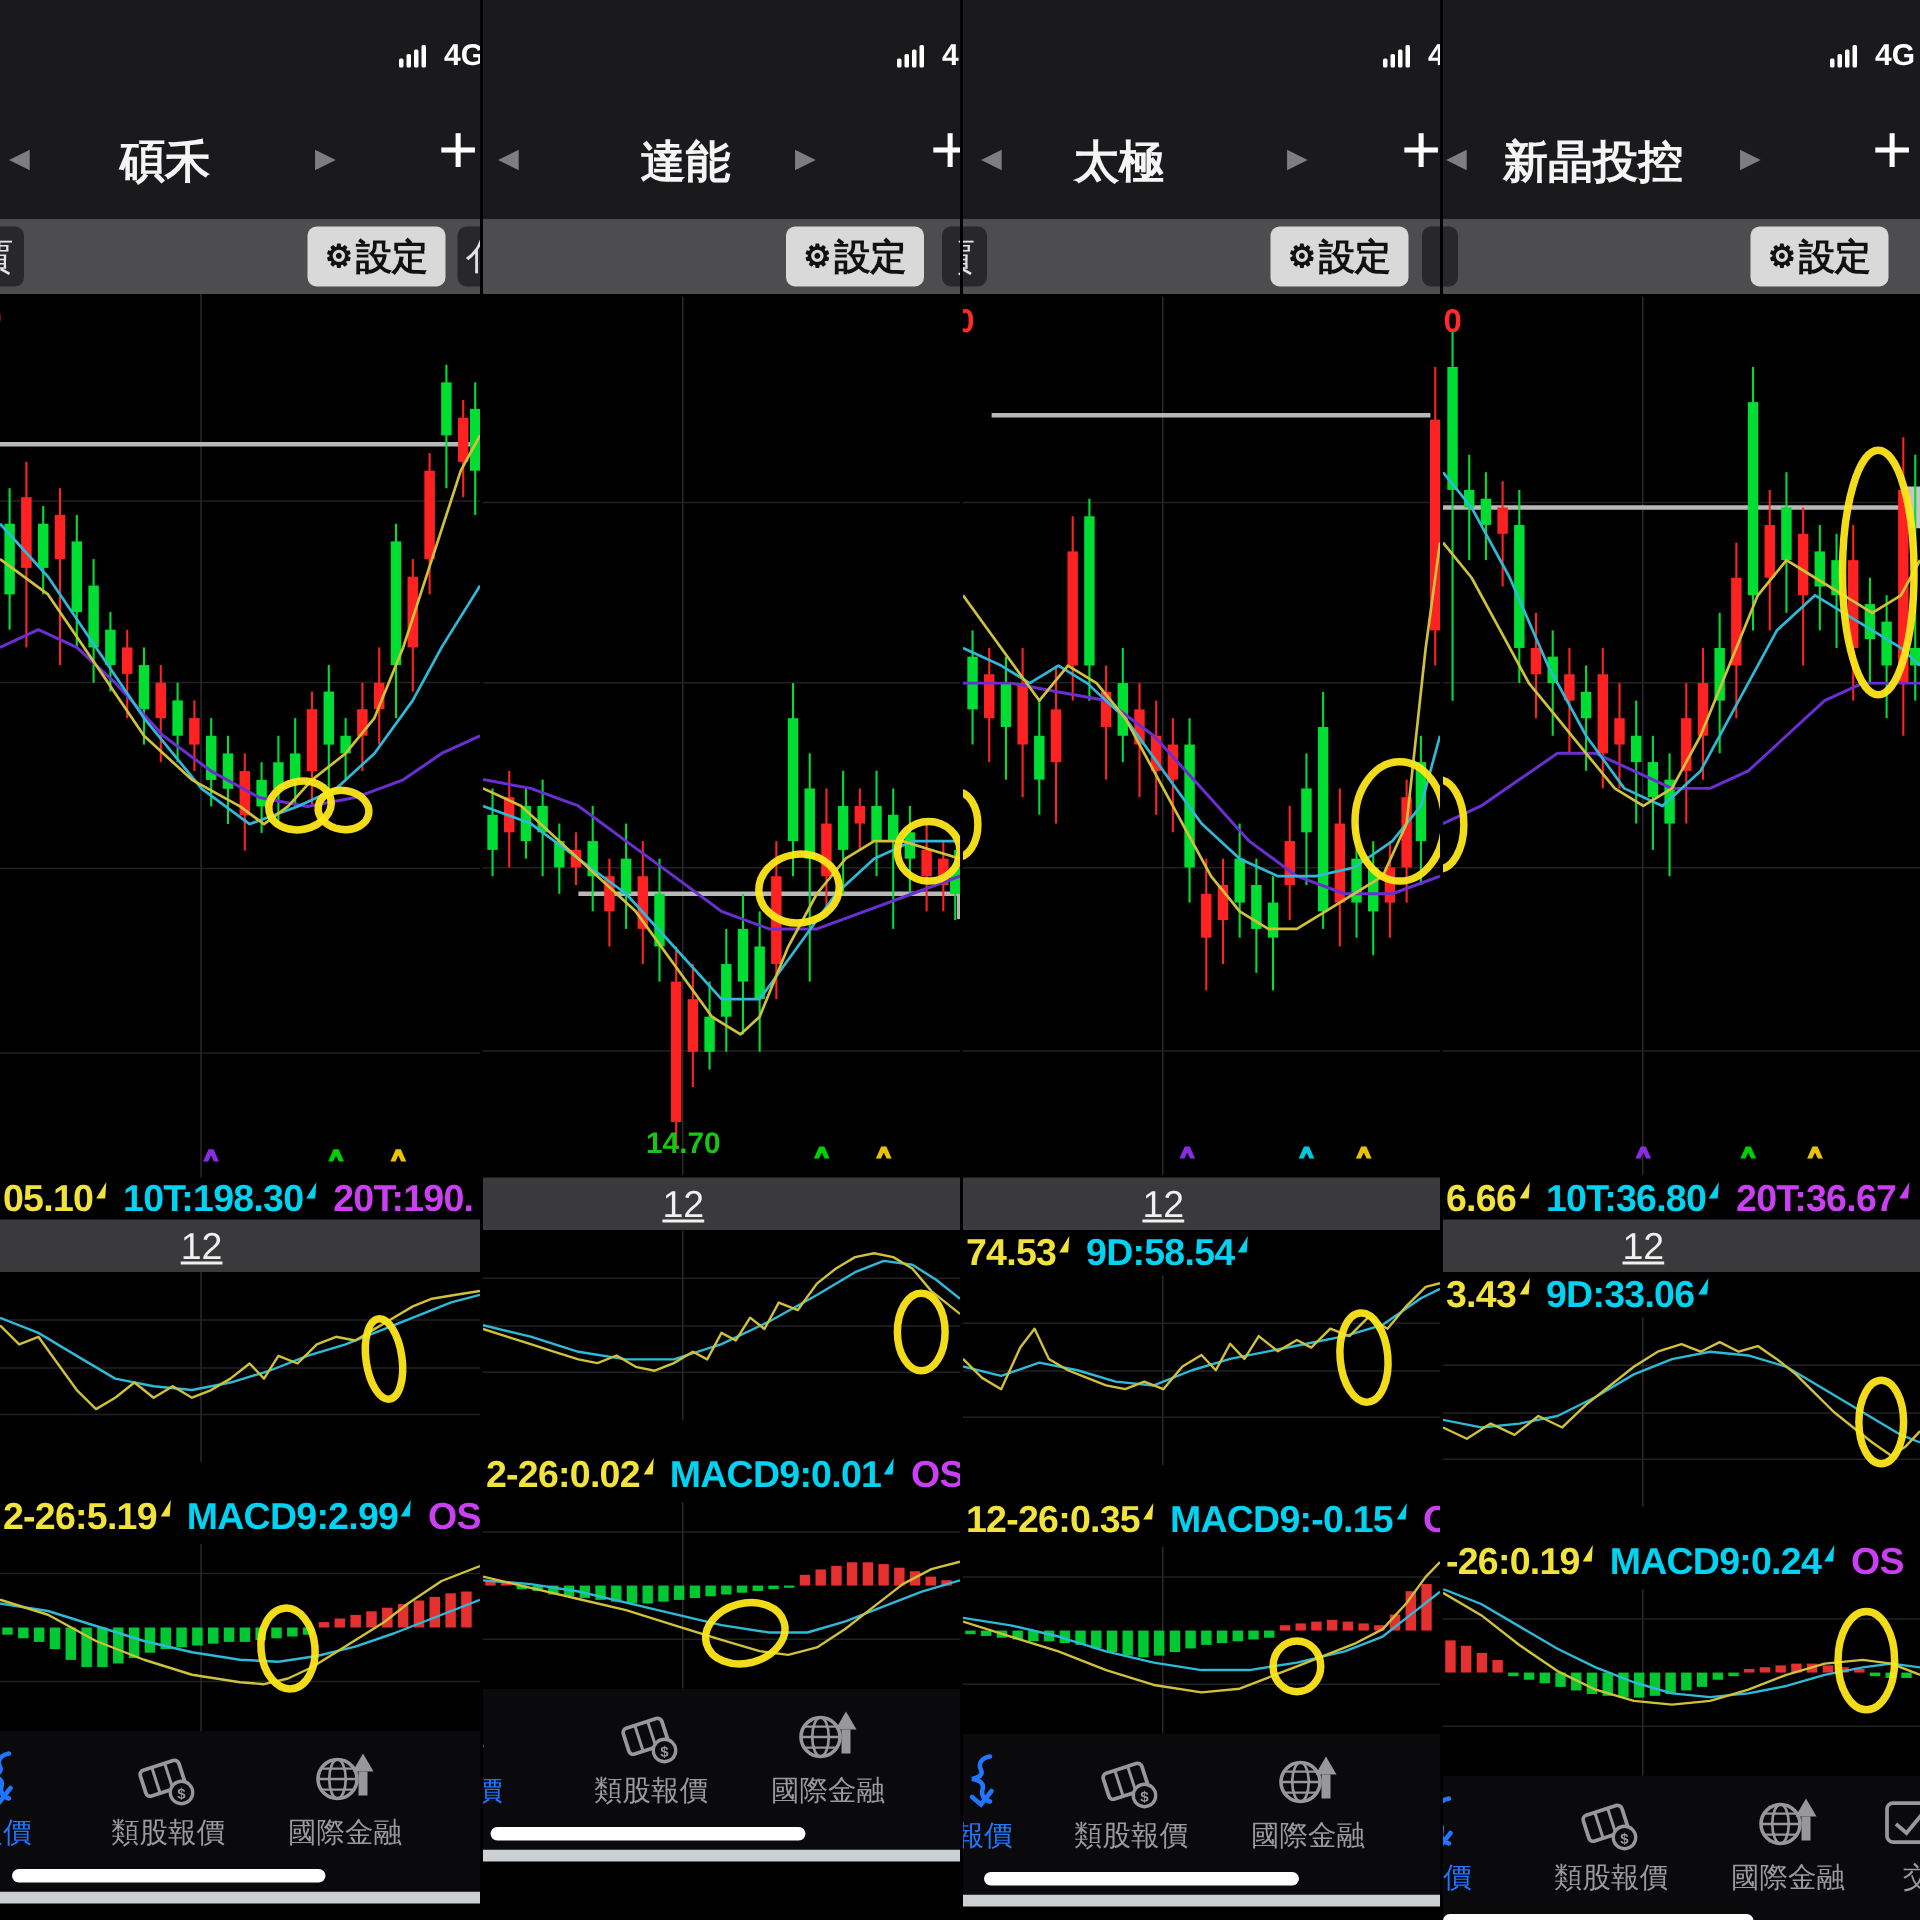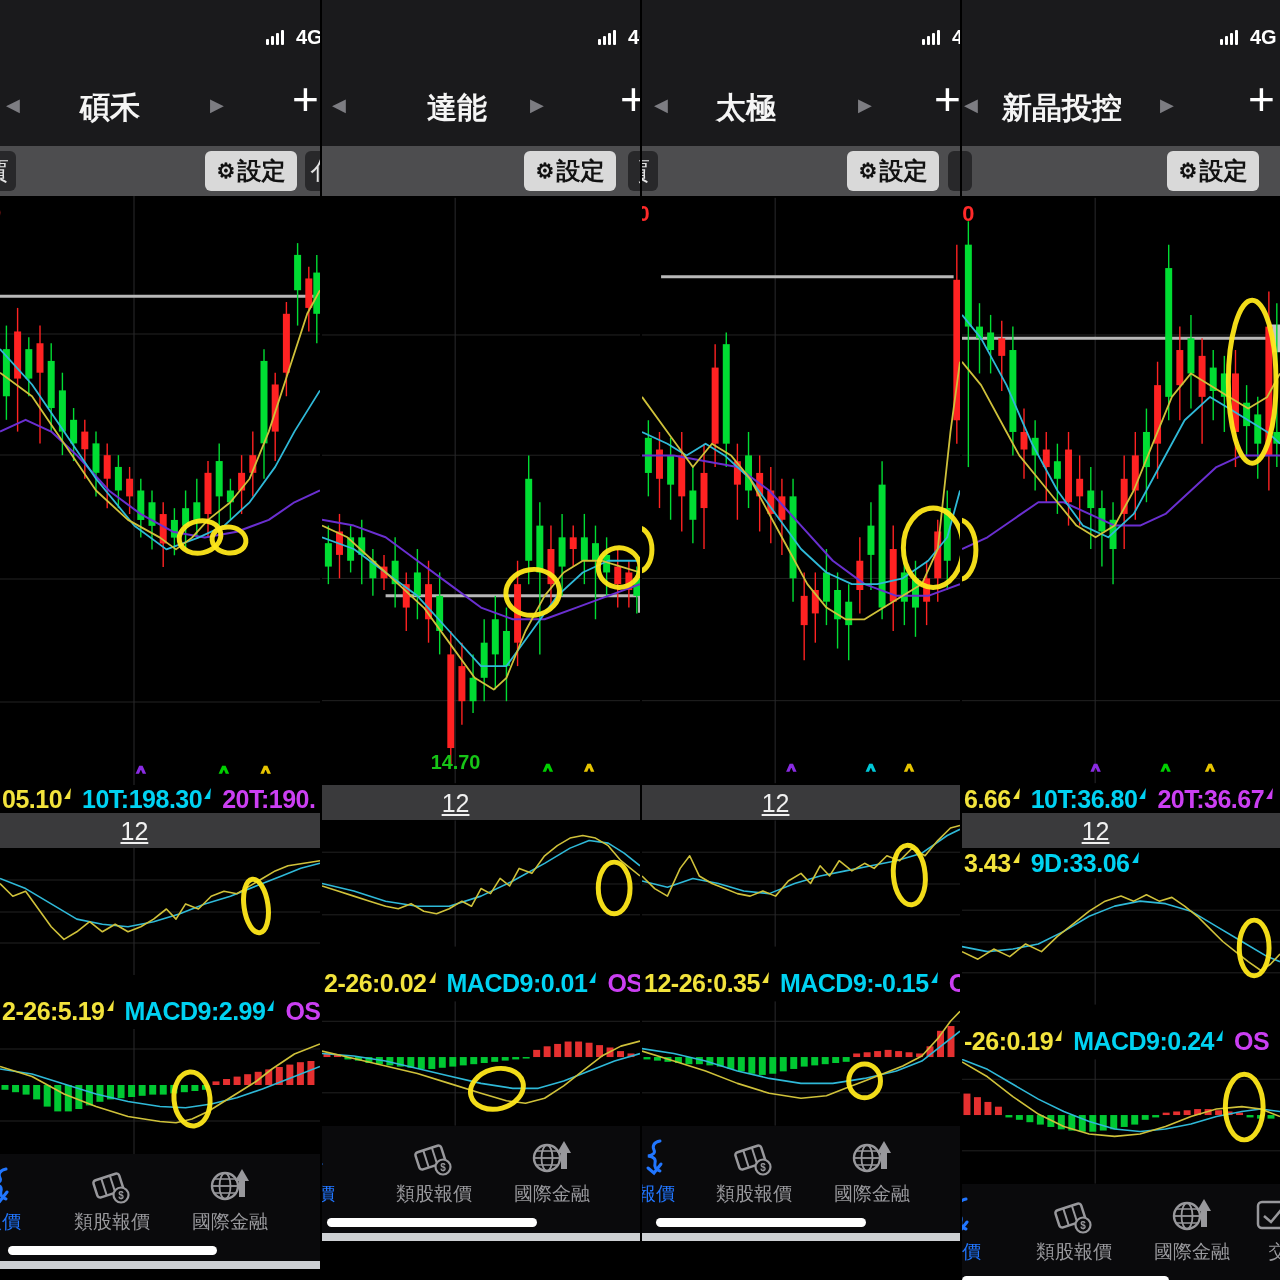--- a/index.html
+++ b/index.html
@@ -582,20 +582,30 @@
           <text x="230.4" y="581" fill="none" stroke="#00c8d8" stroke-width="1.6" font-size="15" text-anchor="middle" font-weight="bold">^</text>
           <text x="268.8" y="581" fill="none" stroke="#e6c400" stroke-width="1.6" font-size="15" text-anchor="middle" font-weight="bold">^</text>
           <text x="1.6" y="23.56" fill="#ff2a2a" font-size="22" font-weight="bold" text-anchor="middle">0</text>
           <ellipse cx="293" cy="352" rx="30" ry="40" fill="none" stroke="#ffe81a" stroke-width="5" opacity="0.95" transform="rotate(0 293 352)"></ellipse>
           <ellipse cx="-4" cy="354" rx="14" ry="22" fill="none" stroke="#ffe81a" stroke-width="5" opacity="0.95" transform="rotate(0 -4 354)"></ellipse>
         </svg>
       </div>
     <div class="daterow">
         <span>12</span>
       </div>
+    <div class="irow row-kd">
+        <span class="tok y">
+          <span>74.53</span>
+          <span class="tk"></span>
+        </span>
+        <span class="tok c">
+          <span>9D:58.54</span>
+          <span class="tk"></span>
+        </span>
+      </div>
     <div class="kd-chart">
         <svg viewBox="0 0 320 127">
           <rect x="0" y="0" width="320" height="127" fill="#000"></rect>
           <line x1="0" y1="32" x2="320" y2="32" stroke="#222" stroke-width="1"></line>
           <line x1="0" y1="64" x2="320" y2="64" stroke="#222" stroke-width="1"></line>
           <line x1="0" y1="95" x2="320" y2="95" stroke="#222" stroke-width="1"></line>
           <line x1="134" y1="0" x2="134" y2="127" stroke="#2a2a2c" stroke-width="1"></line>
           <polyline points="0.0,61.0 25.6,67.3 51.2,58.4 76.8,63.5 102.4,71.1 128.0,73.7 153.6,63.5 179.2,55.9 204.8,50.8 230.4,45.7 256.0,40.6 281.6,33.0 307.2,15.2 320.0,8.9" fill="none" stroke="#2fb9d8" stroke-width="1.6" stroke-linejoin="round"></polyline>
           <polyline points="0.0,55.9 12.8,68.6 25.6,76.2 38.4,48.3 48.0,35.6 57.6,55.9 70.4,63.5 83.2,68.6 96.0,73.7 108.8,76.2 121.6,71.1 134.4,76.2 147.2,61.0 160.0,53.3 169.6,63.5 179.2,45.7 188.8,55.9 198.4,40.6 211.2,50.8 224.0,43.2 233.6,48.3 246.4,35.6 259.2,40.6 272.0,27.9 284.8,35.6 297.6,20.3 310.4,7.6 320.0,5.1" fill="none" stroke="#cfc13a" stroke-width="1.6" stroke-linejoin="round"></polyline>
           <ellipse cx="269" cy="55" rx="16" ry="30" fill="none" stroke="#ffe81a" stroke-width="5" opacity="0.95" transform="rotate(-5 269 55)"></ellipse>

